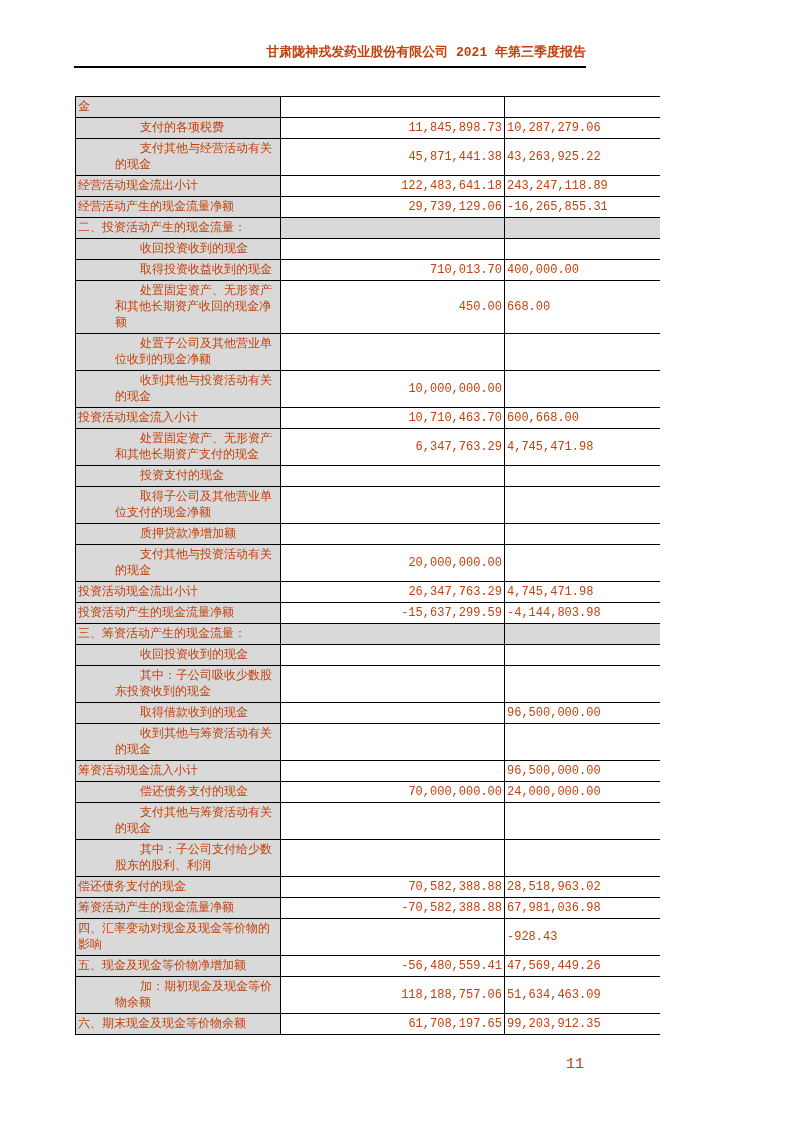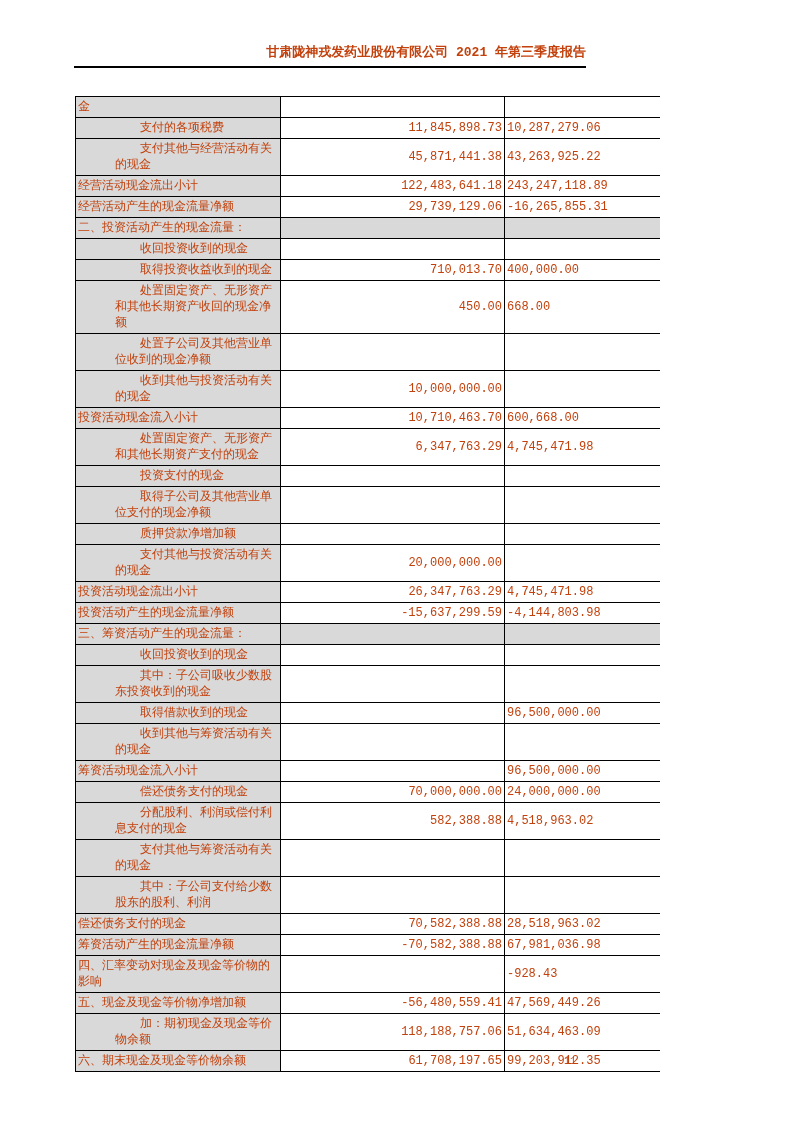--- a/index.html
+++ b/index.html
@@ -44,23 +44,23 @@
     width: 200px;
     background: #d9d9d9;
     text-align: left;
   }
   td.val  { width: 219px; text-align: right; padding-right: 4px; background: #ffffff; }
   td.val2 { width: 224px; text-align: left; padding-right: 4px; background: #ffffff; }
   tr.section td.val, tr.section td.val2 { background: #d9d9d9; }
   td.label.indent { text-indent: 25px; padding-left: 39px; }
   .page-number {
     position: absolute;
-    right: 84px;
+    right: 76px;
     top: 1056px;
-    font-size: 10px;
+    font-size: 15px;
   }
 </style>
 </head>
 <body>
 
 <div class="page">
 
   <div class="page-header">
     <span>甘肃陇神戎发药业股份有限公司 2021 年第三季度报告</span>
   </div>
@@ -191,25 +191,20 @@
       <td class="label">筹资活动现金流入小计</td>
       <td class="val"></td>
       <td class="val2">96,500,000.00</td>
     </tr>
         <tr>
       <td class="label indent">偿还债务支付的现金</td>
       <td class="val">70,000,000.00</td>
       <td class="val2">24,000,000.00</td>
     </tr>
         <tr>
-      <td class="label indent">分配股利、利润或偿付利息支付的现金</td>
-      <td class="val">582,388.88</td>
-      <td class="val2">4,518,963.02</td>
-    </tr>
-        <tr>
       <td class="label indent">支付其他与筹资活动有关的现金</td>
       <td class="val"></td>
       <td class="val2"></td>
     </tr>
         <tr>
       <td class="label indent">其中：子公司支付给少数股东的股利、利润</td>
       <td class="val"></td>
       <td class="val2"></td>
     </tr>
         <tr>

